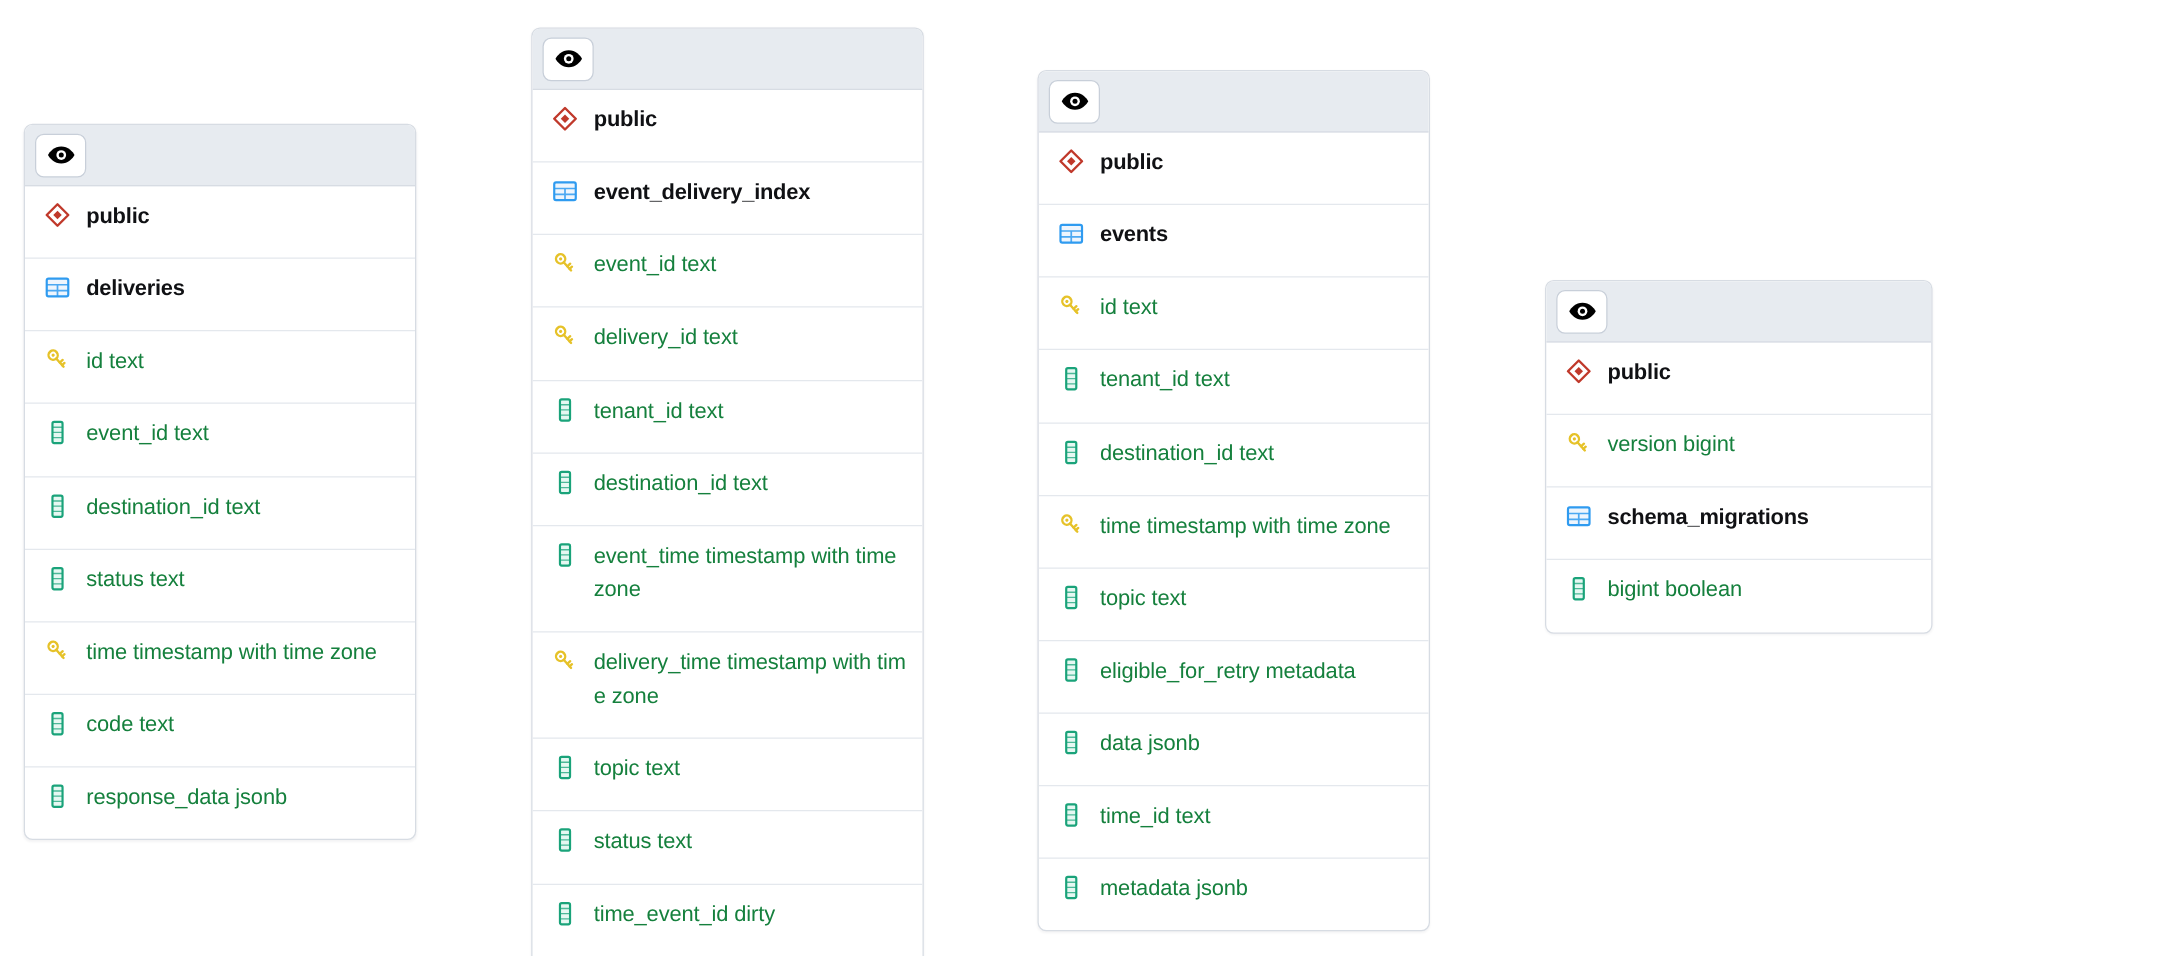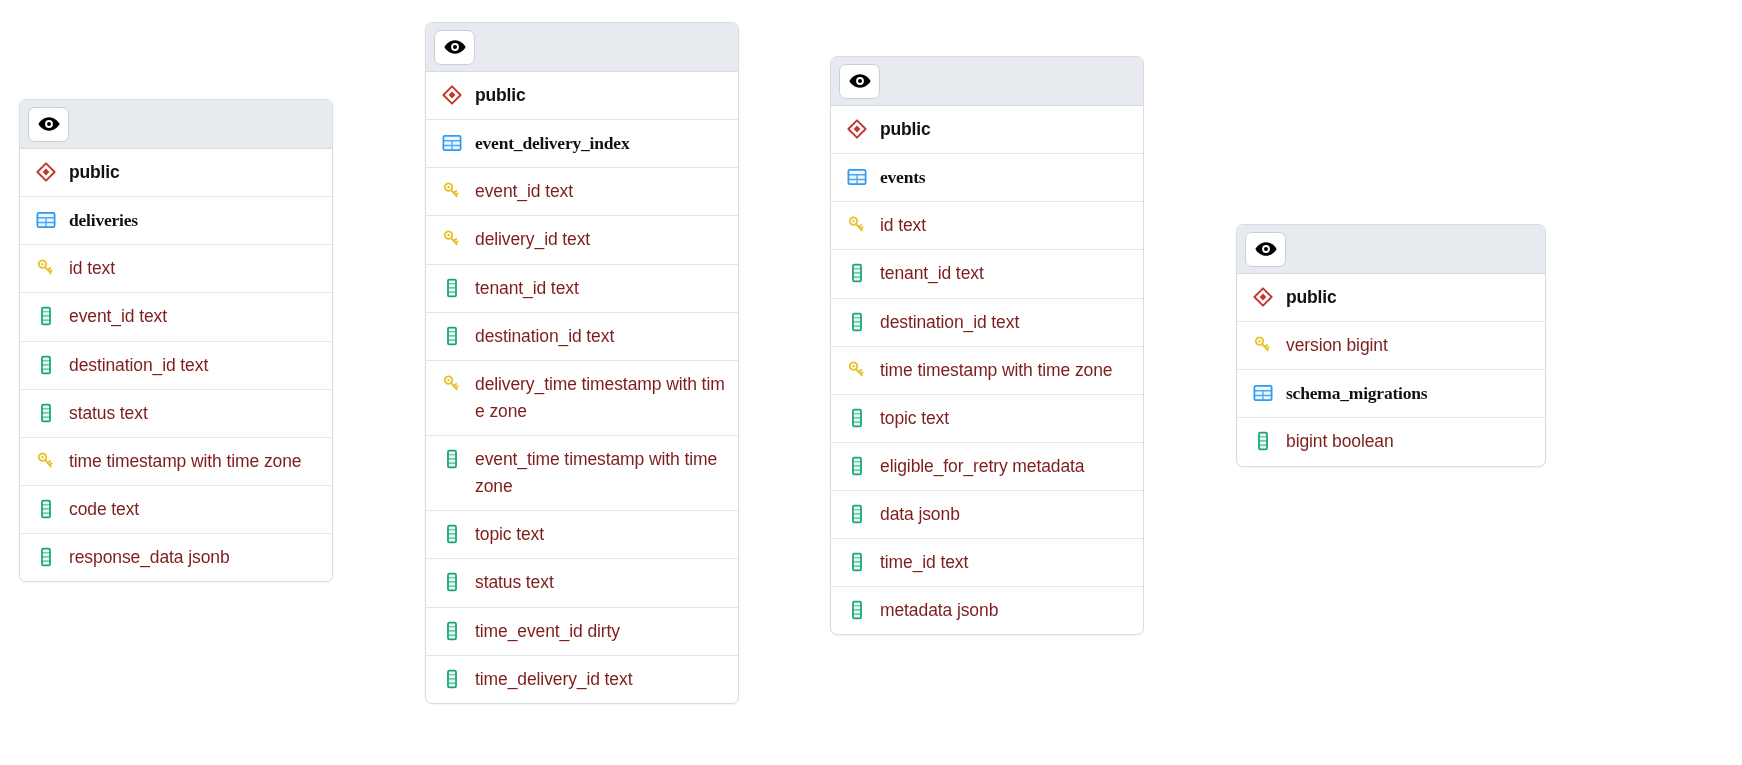--- a/index.html
+++ b/index.html
@@ -45,54 +45,54 @@
     align-items: center;
     justify-content: center;
     cursor: pointer;
   }
   .eye-btn svg { display: block; }
 
   .row {
     display: flex;
     align-items: flex-start;
     border-bottom: 1px solid #e4e8ed;
-    padding: 10px 12px 10px 14px;
+    padding: 10px 12px 20px 14px;
     min-height: 45px;
   }
   .row:last-child { border-bottom: none; }
 
   .row-icon {
     flex: 0 0 auto;
     width: 24px;
     height: 24px;
     margin-right: 11px;
     margin-top: 1px;
     display: flex;
     align-items: center;
     justify-content: center;
   }
   .row-icon svg { display: block; }
 
   .row-label {
     font-size: 17.5px;
     line-height: 1.55;
-    color: #7f1d1d;
+    color: #15803d;
     letter-spacing: -0.1px;
     word-break: break-all;
     overflow-wrap: anywhere;
     flex: 1 1 auto;
     min-width: 0;
   }
   .row.schema .row-label,
   .row.tablename .row-label {
     font-weight: bold;
     color: #101114;
   }
   .row.schema .row-label { letter-spacing: -0.15px; }
-  .row.tablename .row-label { letter-spacing: -0.2px; font-family: Liberation Serif, serif; }
+  .row.tablename .row-label { letter-spacing: -0.2px; }
 </style>
 </head>
 <body>
 
 <div id="canvas" style="width: 1742px; height: 765px; background: rgb(255, 255, 255);">
     <div class="table-card" style="left: 19px; top: 99px; width: 314px;">
       <div class="card-header">
         <div class="eye-btn">
           <span>
             <svg width="24" height="24" viewBox="0 0 24 24">
@@ -263,38 +263,38 @@
           <svg width="22" height="22" viewBox="0 0 24 24">
             <rect x="7.6" y="2.8" width="8.8" height="18.4" rx="1.5" fill="#e6f8f2" stroke="#1aa37a" stroke-width="1.9"></rect>
             <path d="M7.6 7.4h8.8M7.6 11.9h8.8M7.6 16.5h8.8" stroke="#1aa37a" stroke-width="1.2" opacity="0.75"></path>
           </svg>
         </span>
         <span class="row-label">destination_id text</span>
       </div>
       <div class="row col">
         <span class="row-icon">
           <svg width="22" height="22" viewBox="0 0 24 24">
+            <rect x="7.6" y="2.8" width="8.8" height="18.4" rx="1.5" fill="#e6f8f2" stroke="#1aa37a" stroke-width="1.9"></rect>
+            <path d="M7.6 7.4h8.8M7.6 11.9h8.8M7.6 16.5h8.8" stroke="#1aa37a" stroke-width="1.2" opacity="0.75"></path>
+          </svg>
+        </span>
+        <span class="row-label">event_time timestamp with time zone</span>
+      </div>
+      <div class="row col">
+        <span class="row-icon">
+          <svg width="22" height="22" viewBox="0 0 24 24">
             <g transform="rotate(-42 12 12)">
               <circle cx="12" cy="6.3" r="4.0" fill="none" stroke="#e6c229" stroke-width="2.1"></circle>
               <circle cx="12" cy="6.3" r="1.4" fill="#e6c229"></circle>
               <path d="M12 10.3v9.6" stroke="#e6c229" stroke-width="2.1" stroke-linecap="round"></path>
               <path d="M12 15.0h3.4M12 18.0h2.8" stroke="#e6c229" stroke-width="2.1" stroke-linecap="round"></path>
             </g>
           </svg>
         </span>
         <span class="row-label">delivery_time timestamp with time zone</span>
-      </div>
-      <div class="row col">
-        <span class="row-icon">
-          <svg width="22" height="22" viewBox="0 0 24 24">
-            <rect x="7.6" y="2.8" width="8.8" height="18.4" rx="1.5" fill="#e6f8f2" stroke="#1aa37a" stroke-width="1.9"></rect>
-            <path d="M7.6 7.4h8.8M7.6 11.9h8.8M7.6 16.5h8.8" stroke="#1aa37a" stroke-width="1.2" opacity="0.75"></path>
-          </svg>
-        </span>
-        <span class="row-label">event_time timestamp with time zone</span>
       </div>
       <div class="row col">
         <span class="row-icon">
           <svg width="22" height="22" viewBox="0 0 24 24">
             <rect x="7.6" y="2.8" width="8.8" height="18.4" rx="1.5" fill="#e6f8f2" stroke="#1aa37a" stroke-width="1.9"></rect>
             <path d="M7.6 7.4h8.8M7.6 11.9h8.8M7.6 16.5h8.8" stroke="#1aa37a" stroke-width="1.2" opacity="0.75"></path>
           </svg>
         </span>
         <span class="row-label">topic text</span>
       </div>

